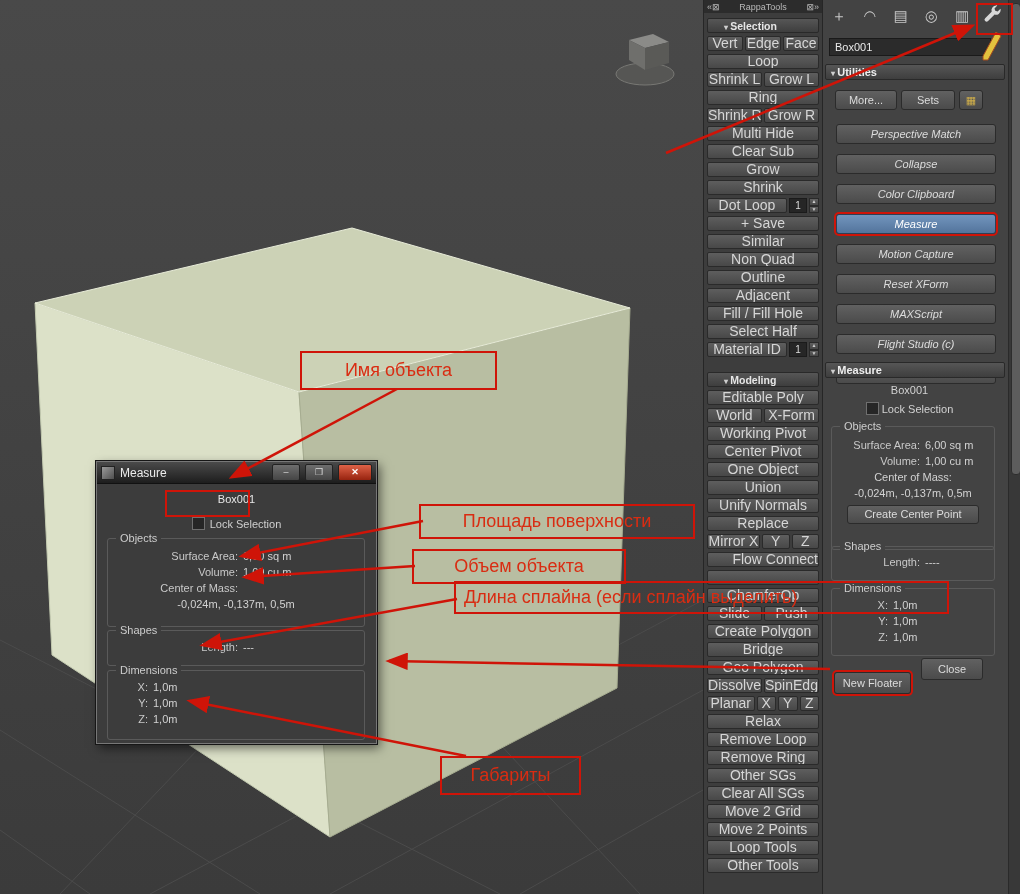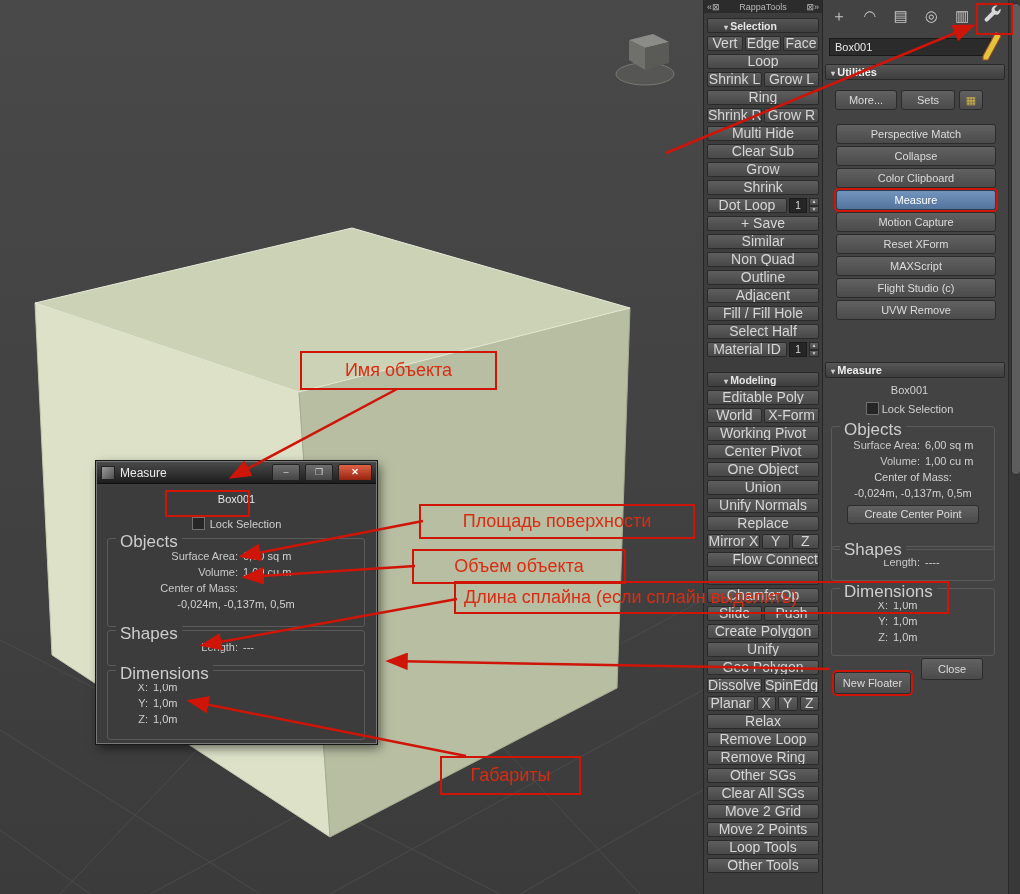--- a/index.html
+++ b/index.html
@@ -26,21 +26,21 @@
   .dlg-btn{width:26px;height:15px;background:linear-gradient(180deg,#6e6e6e,#454545);
        border:1px solid #222;border-radius:2px;color:#ddd;font-size:9px;line-height:14px;
        text-align:center;display:inline-block;}
   .dlg-close{width:32px;background:linear-gradient(180deg,#df6247,#97230f);color:#fff;font-weight:bold;}
   .dlg-objname{position:absolute;top:31px;left:0;right:0;text-align:center;color:#e8e8e8;}
   .dlg-lock{position:absolute;top:55px;left:0;right:0;display:flex;justify-content:center;
        align-items:center;gap:5px;color:#cfcfcf;}
   .cb{width:11px;height:11px;background:#262626;border:1px solid #6f6f6f;display:inline-block;}
 
   .group{position:absolute;border:1px solid #5a5a5a;border-radius:3px;}
-  .group-title{position:absolute;top:-7px;left:8px;padding:0 4px;font-size:17px;color:#cdcdcd;background:#3c3c3c;}
+  .group-title{position:absolute;top:-7px;left:8px;padding:0 4px;font-size:11px;color:#cdcdcd;background:#3c3c3c;}
   .cp .group-title{background:#434343;}
   .gline{height:16px;line-height:16px;white-space:nowrap;color:#d2d2d2;}
   .glab{display:inline-block;text-align:right;margin-right:5px;color:#c9c9c9;}
   .w130{width:130px;} .w88{width:88px;}
   .gcenter{text-align:center;}
   .dimrow{padding-left:26px;}
   .dimrow .glab{width:14px;}
   .pt9{padding-top:9px;} .pt8{padding-top:8px;}
 
   
@@ -73,21 +73,21 @@
   .cp-field{position:absolute;left:6px;top:38px;width:150px;height:16px;background:#2b2b2b;
       border:1px solid #1a1a1a;color:#e9e9e9;font-size:11px;padding:0 5px;
       font-family:"Liberation Sans",sans-serif;}
   .rollout-header{position:absolute;height:16px;background:linear-gradient(180deg,#565656,#3e3e3e);
       border:1px solid #292929;border-radius:2px;color:#eee;font-size:11px;font-weight:bold;
       line-height:15px;padding-left:5px;box-sizing:border-box;}
   .rollout-header::before{content:"▾ ";font-size:8px;color:#cfcfcf;}
   .cp-btn{background:linear-gradient(180deg,#616161,#4b4b4b);border:1px solid #2b2b2b;
       border-radius:3px;color:#dcdcdc;text-align:center;line-height:18px;height:20px;
       box-sizing:border-box;font-size:11px;}
-  .cp-btn-list .cp-btn{margin-bottom:2px;}
+  .cp-btn-list .cp-btn{margin-bottom:10px;font-style:italic;}
   .cp-btn-active{background:linear-gradient(180deg,#7295bd,#53749c);color:#fff;border-color:#2e3f55;}
   .cp-center{position:absolute;left:0;right:12px;text-align:center;}
   .scrollbar{position:absolute;left:1008px;top:0;width:12px;height:894px;background:#383838;
       border-left:1px solid #2a2a2a;z-index:1;}
   .scroll-thumb{position:absolute;left:2px;top:3px;width:8px;height:470px;background:#5d5d5d;
       border:1px solid #2d2d2d;border-radius:4px;}
 
   
   .ann{position:absolute;border:2px solid #cf1408;color:#d92c12;font-size:18px;
       display:flex;align-items:center;justify-content:center;z-index:9;background:transparent;
@@ -286,21 +286,21 @@
         <div class="rt-btn" style="flex: 1 1 0%;">ChamferOp</div>
       </div>
       <div class="rt-row">
         <div class="rt-btn" style="flex: 1 1 0%;">Slide</div>
         <div class="rt-btn" style="flex: 1 1 0%;">Push</div>
       </div>
       <div class="rt-row">
         <div class="rt-btn" style="flex: 1 1 0%;">Create Polygon</div>
       </div>
       <div class="rt-row">
-        <div class="rt-btn" style="flex: 1 1 0%;">Unify</div>
+        <div class="rt-btn" style="flex: 1 1 0%;">Bridge</div>
       </div>
       <div class="rt-row">
         <div class="rt-btn" style="flex: 1 1 0%;">Geo Polygon</div>
       </div>
       <div class="rt-row">
         <div class="rt-btn" style="flex: 1 1 0%;">Dissolve</div>
         <div class="rt-btn" style="flex: 1 1 0%;">SpinEdge</div>
       </div>
       <div class="rt-row">
         <div class="rt-btn" style="flex: 2.6 1 0%;">Planar</div>

